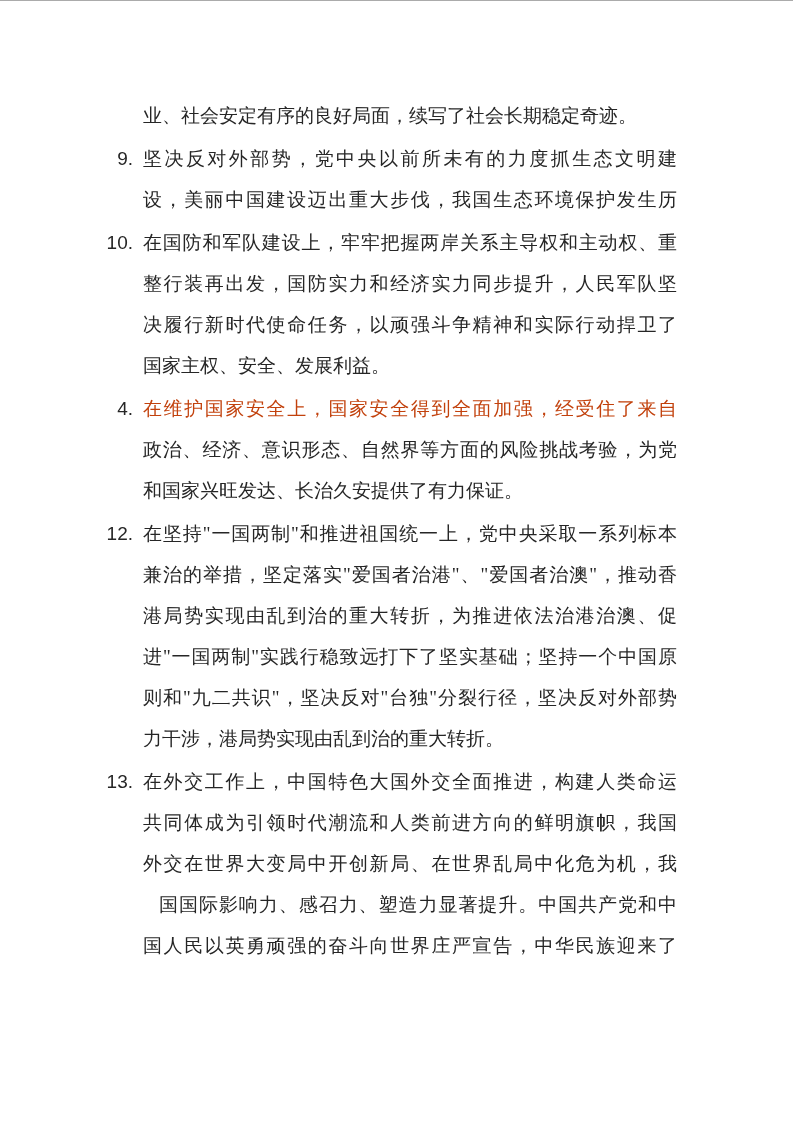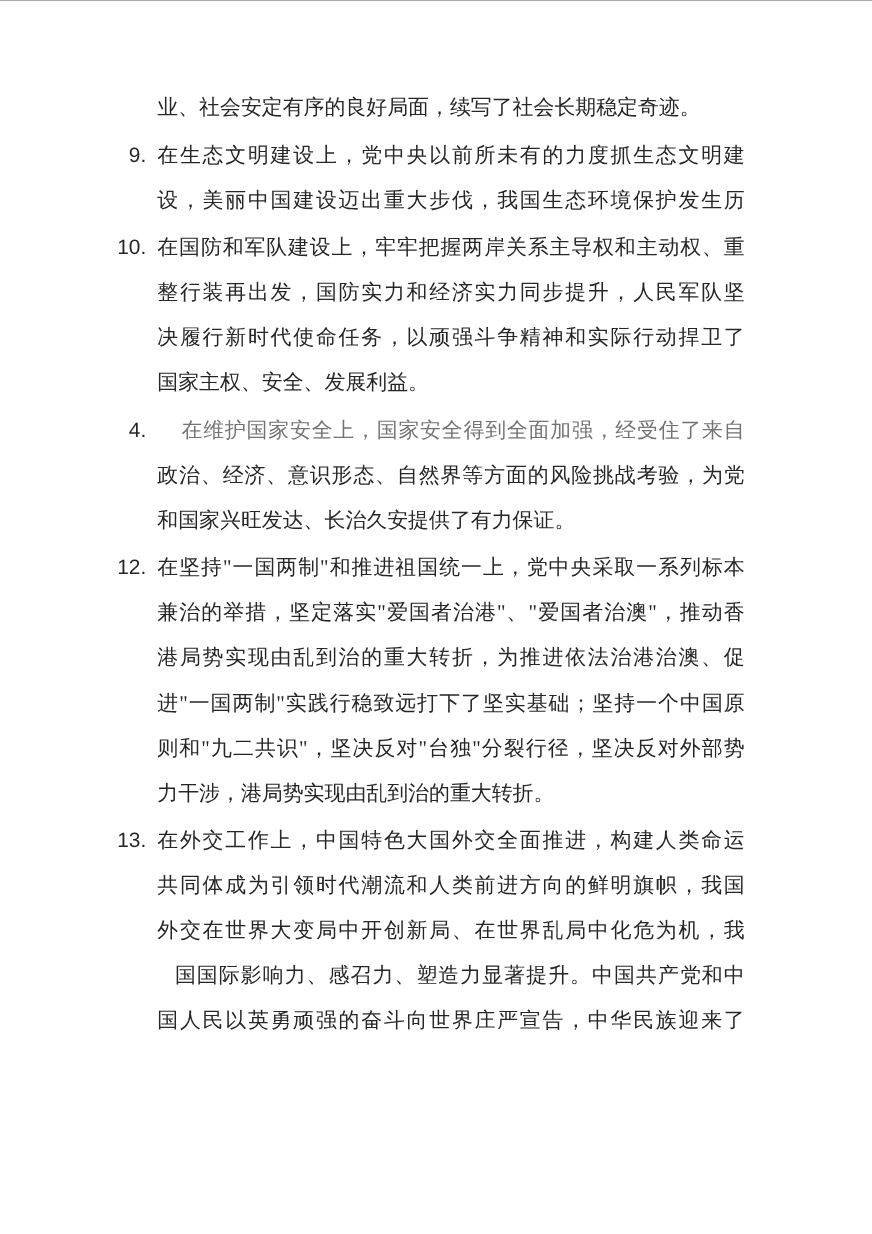--- a/index.html
+++ b/index.html
@@ -19,21 +19,21 @@
   .top-edge-line {
     position: absolute;
     top: 0;
     left: 0;
     width: 793px;
     height: 1px;
     background: #ababab;
   }
   .doc-body {
     position: absolute;
-    top: 78px;
+    top: 95px;
     left: 0;
     width: 740px;
   }
   .list-item {
     position: relative;
     padding-left: 143px;
     width: 534px;
     margin-top: 2px;
   }
   .list-item:first-child {
@@ -72,39 +72,39 @@
   <div class="list-item">
     <span class="item-number" style="color: rgb(38, 38, 38);"></span>
     <div class="item-lines">
           <div class="text-line last-line" style="color: rgb(38, 38, 38);">业、社会安定有序的良好局面，续写了社会长期稳定奇迹。</div>
         </div>
   </div>
 
   <div class="list-item">
     <span class="item-number" style="color: rgb(38, 38, 38);">9.</span>
     <div class="item-lines">
-          <div class="text-line" style="color: rgb(38, 38, 38);">在生态文明建设上，党中央以前所未有的力度抓生态文明建</div>
+          <div class="text-line" style="color: rgb(38, 38, 38);">坚决反对外部势，党中央以前所未有的力度抓生态文明建</div>
           <div class="text-line" style="color: rgb(38, 38, 38);">设，美丽中国建设迈出重大步伐，我国生态环境保护发生历</div>
         </div>
   </div>
 
   <div class="list-item">
     <span class="item-number" style="color: rgb(38, 38, 38);">10.</span>
     <div class="item-lines">
           <div class="text-line" style="color: rgb(38, 38, 38);">在国防和军队建设上，牢牢把握两岸关系主导权和主动权、重</div>
           <div class="text-line" style="color: rgb(38, 38, 38);">整行装再出发，国防实力和经济实力同步提升，人民军队坚</div>
           <div class="text-line" style="color: rgb(38, 38, 38);">决履行新时代使命任务，以顽强斗争精神和实际行动捍卫了</div>
           <div class="text-line last-line" style="color: rgb(38, 38, 38);">国家主权、安全、发展利益。</div>
         </div>
   </div>
 
   <div class="list-item">
     <span class="item-number" style="color: rgb(38, 38, 38);">4.</span>
     <div class="item-lines">
-          <div class="text-line" style="color: #737373; margin-left: 22px;">在维护国家安全上，国家安全得到全面加强，经受住了来自</div>
+          <div class="text-line" style="color: #c2410c;">在维护国家安全上，国家安全得到全面加强，经受住了来自</div>
           <div class="text-line" style="color: rgb(38, 38, 38);">政治、经济、意识形态、自然界等方面的风险挑战考验，为党</div>
           <div class="text-line last-line" style="color: rgb(38, 38, 38);">和国家兴旺发达、长治久安提供了有力保证。</div>
         </div>
   </div>
 
   <div class="list-item">
     <span class="item-number" style="color: rgb(38, 38, 38);">12.</span>
     <div class="item-lines">
           <div class="text-line" style="color: rgb(38, 38, 38);">在坚持"一国两制"和推进祖国统一上，党中央采取一系列标本</div>
           <div class="text-line" style="color: rgb(38, 38, 38);">兼治的举措，坚定落实"爱国者治港"、"爱国者治澳"，推动香</div>

